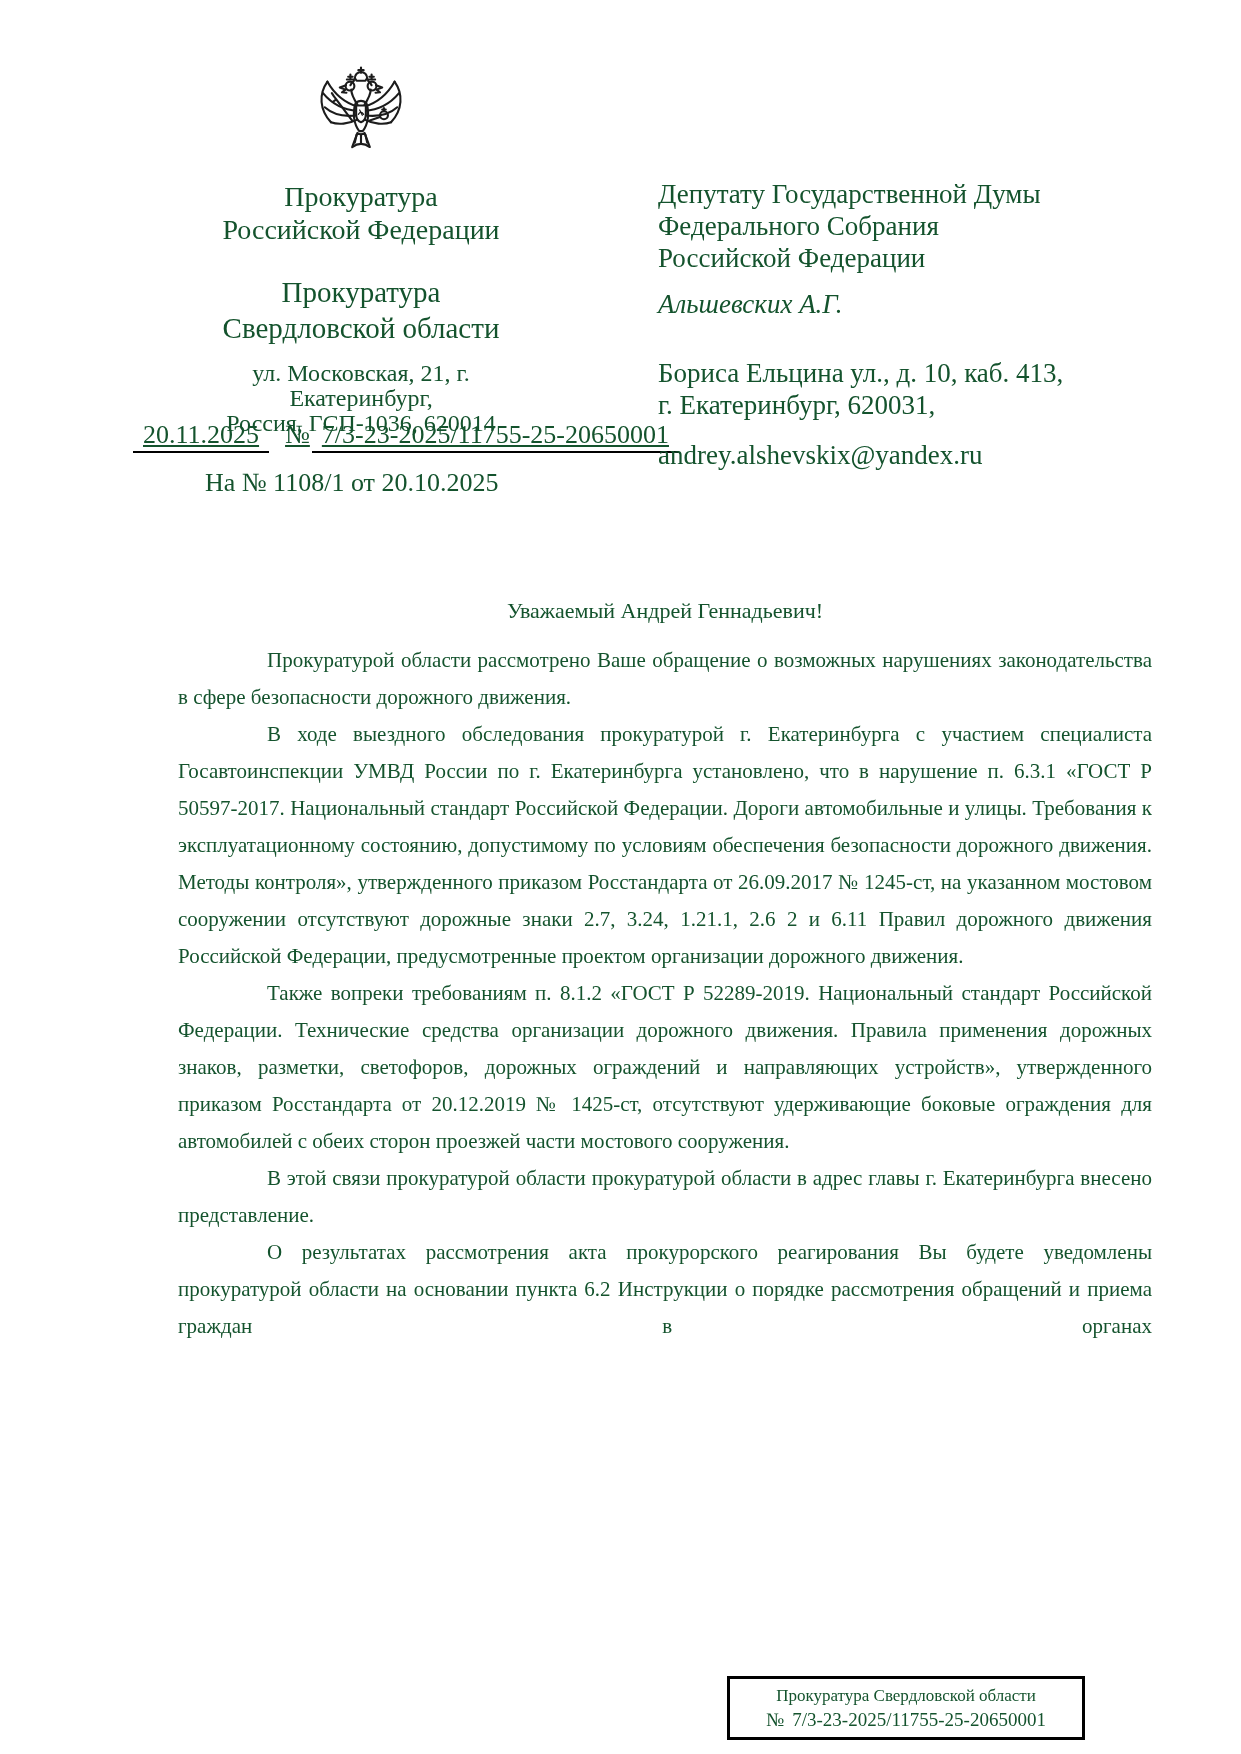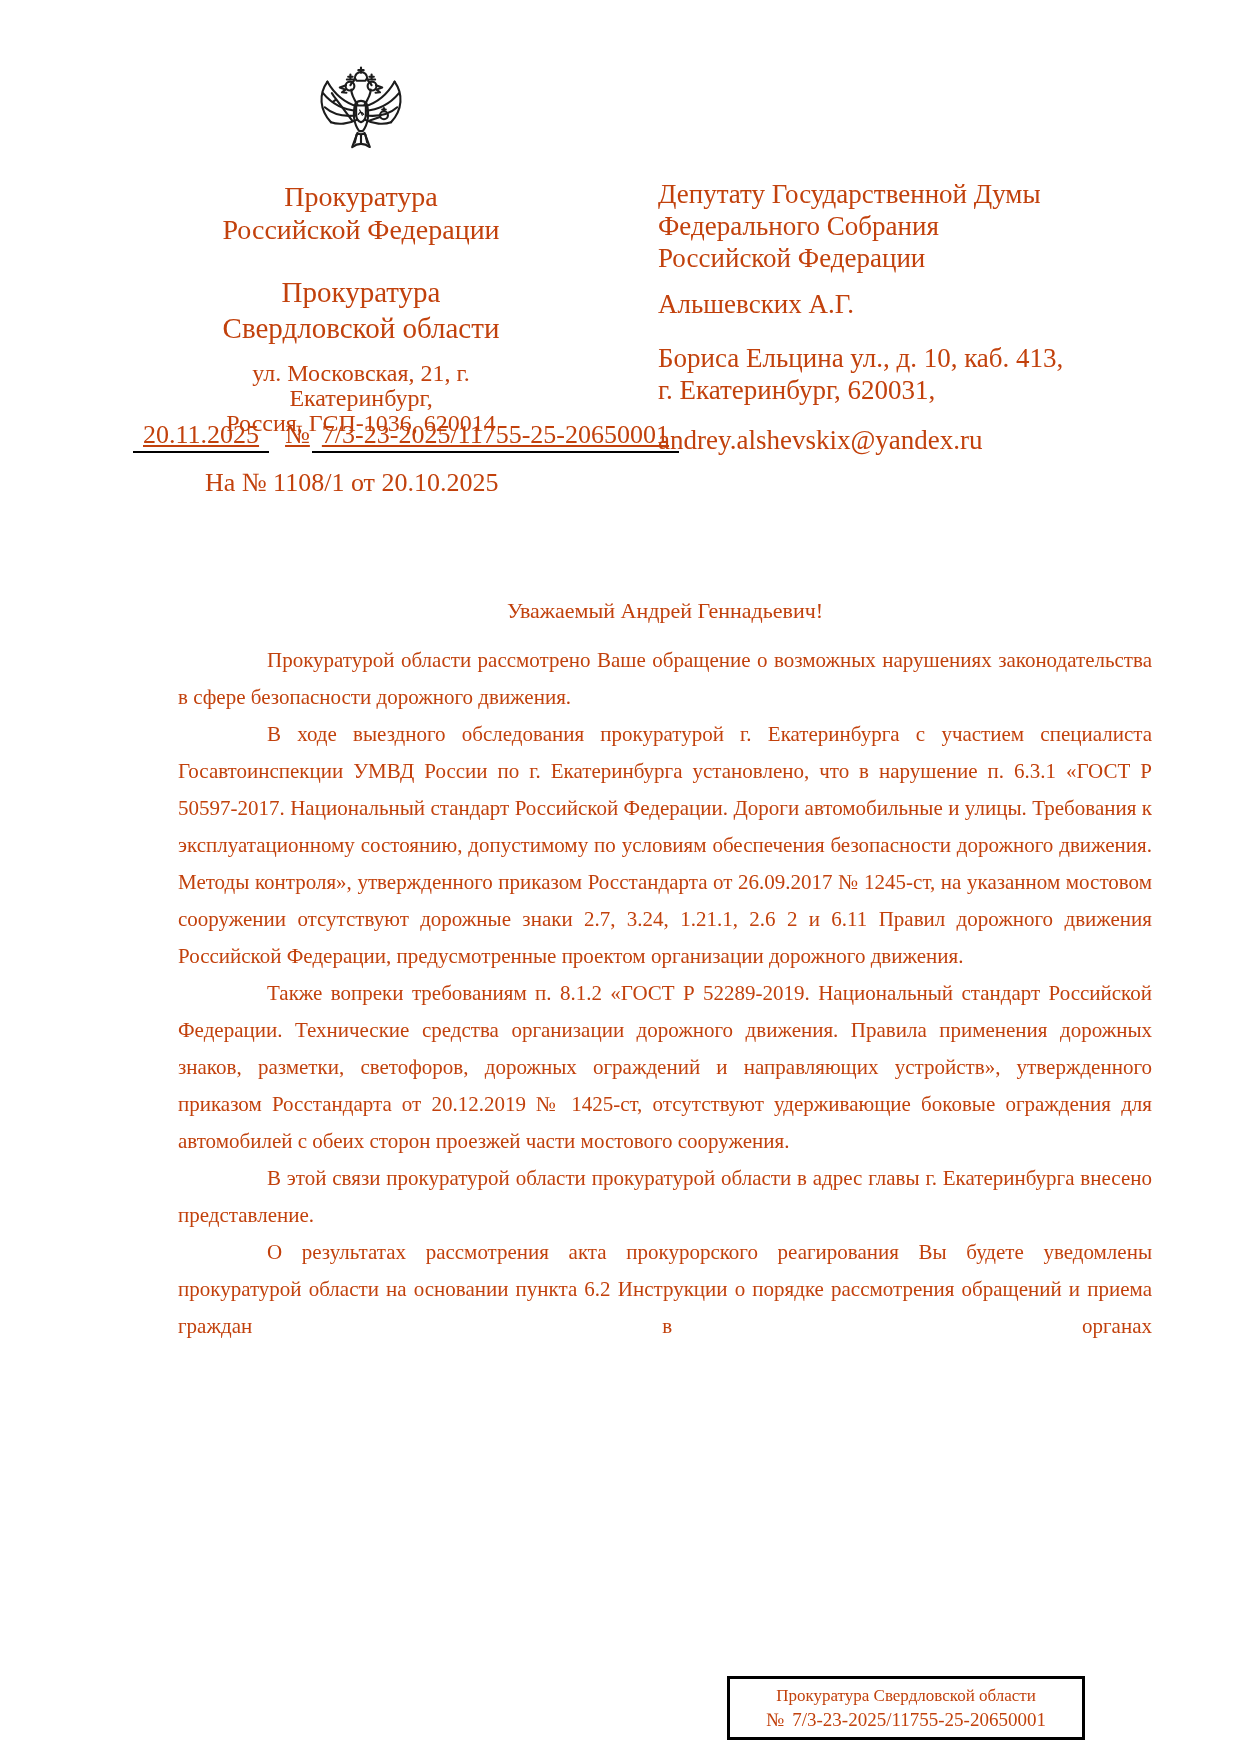--- a/index.html
+++ b/index.html
@@ -2,40 +2,40 @@
 <html><head>
 <meta charset="utf-8">
 <style>
   html,body { margin:0; padding:0; background:#888; }
   .page {
     position:relative;
     width:1241px; height:1754px;
     margin:0 auto;
     background:#ffffff;
     font-family:"Liberation Serif", serif;
-    color:#c2410c;
+    color:#14532d;
     overflow:hidden;
   }
   
   .emblem { position:absolute; left:304px; top:64px; width:114px; height:106px; }
   .org-block { position:absolute; left:178px; width:366px; text-align:center; }
   .org1 { top:180px; font-size:28px; line-height:33px; }
   .org2 { top:274px; font-size:29px; line-height:36px; }
   .sender-addr { top:361px; font-size:24px; line-height:25px; }
   .ref-line {
     position:absolute; left:133px; top:420px; width:520px;
     font-size:26px; white-space:nowrap;text-decoration:underline;
   }
   .ref-line .u { border-bottom:2px solid #000; padding:0 10px 2px 10px; }
   .ref-line .sign { padding:0 2px 0 16px; }
   .in-reply { position:absolute; left:205px; top:468px; font-size:26px; }
   
   .recipient { position:absolute; left:658px; top:178px; width:450px; font-size:27px; line-height:32px; }
-  .recipient .name { margin-top:14px; }
-  .recipient .raddr { margin-top:22px; }
+  .recipient .name { margin-top:14px;font-style:italic; }
+  .recipient .raddr { margin-top:37px; }
   .recipient .email { margin-top:18px; }
   
   .salutation { position:absolute; left:178px; top:598px; width:974px; text-align:center; font-size:22px; }
   .body-text { position:absolute; left:178px; top:642px; width:974px; font-size:21px; line-height:37px; }
   .body-text p { margin:0; text-align:justify; text-indent:89px; }
   .body-text p:last-child { text-align-last:justify; }
   
   .stamp {
     position:absolute; left:727px; top:1676px; width:352px; height:58px;
     border:3px solid #000; background:#fff; text-align:center;

